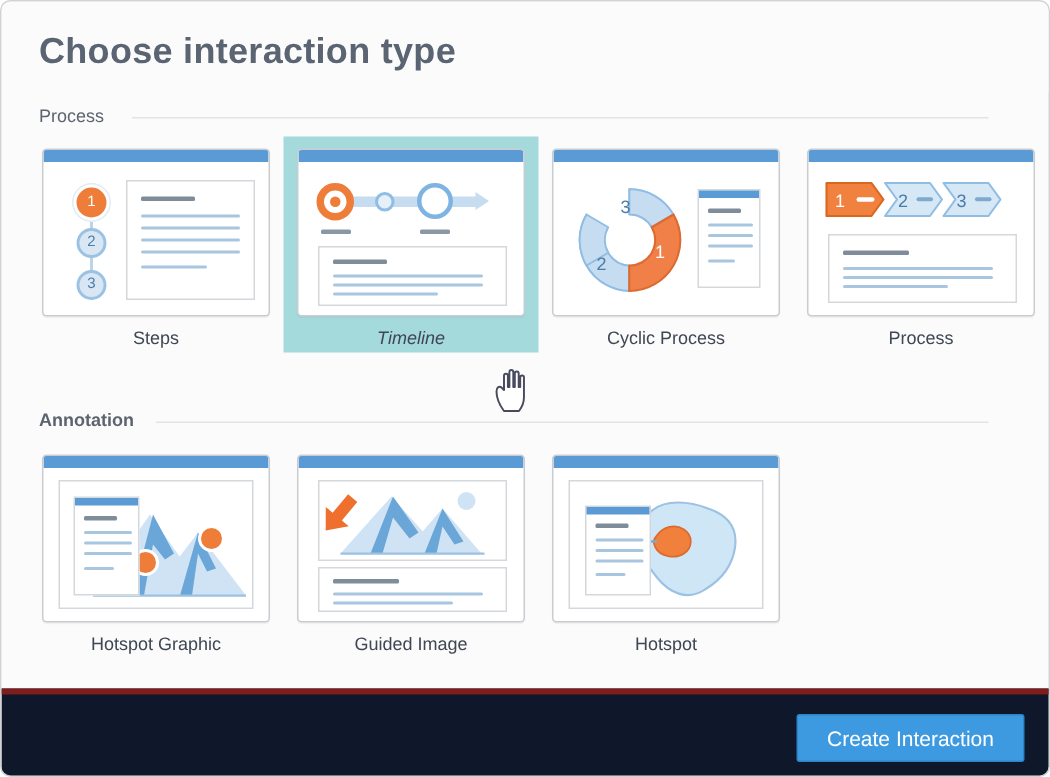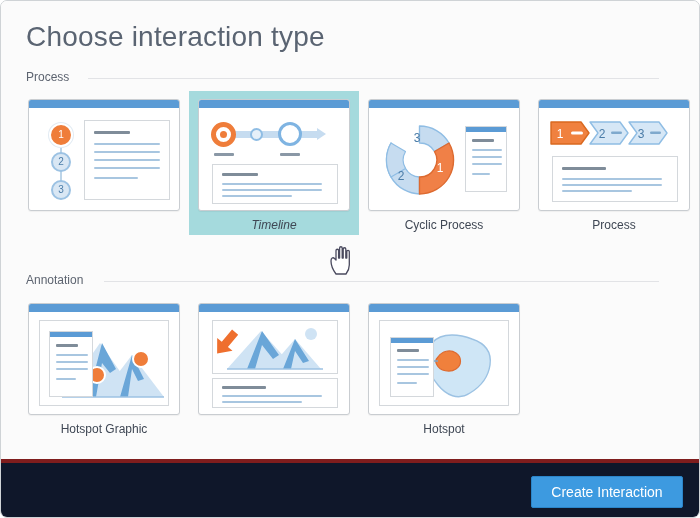--- a/index.html
+++ b/index.html
@@ -14,21 +14,21 @@
     border:1px solid #cfd3d6;
     border-radius:7px;
     overflow:hidden;
   }
   .titlebar{
     position:absolute;left:0;top:0;width:700px;height:60px;
     background:#fbfbfb;
   }
   .title{
     position:absolute;left:25px;top:20px;
-    font-size:28px;color:#5a6472;font-weight:400;letter-spacing:.2px;
+    font-size:24px;color:#5a6472;font-weight:700;letter-spacing:.2px;
     white-space:nowrap;
   }
   .content{
     position:absolute;left:0;top:60px;width:676px;height:398px;
     background:#fbfbfb;
   }
   .section-head{position:absolute;left:25px;right:18px;height:16px;}
   .section-label{
     position:absolute;left:0;top:0;font-size:12px;color:#5d6470;
     background:#fbfbfb;padding-right:8px;white-space:nowrap;
@@ -112,20 +112,21 @@
             <div class="panel" style="left:55px;top:12px;width:86px;height:80px;">
               <div class="ln dark" style="left:9px;top:10px;width:36px;"></div>
               <div class="ln" style="left:9px;top:22px;width:66px;"></div>
               <div class="ln" style="left:9px;top:30px;width:66px;"></div>
               <div class="ln" style="left:9px;top:38px;width:66px;"></div>
               <div class="ln" style="left:9px;top:46px;width:66px;"></div>
               <div class="ln" style="left:9px;top:56px;width:44px;"></div>
             </div>
           </div>
         </div>
+        <div class="cardlabel">Steps</div>
       </div>
 
       <div class="cardwrap selected" style="left:188px;top:30px;font-style:italic;">
         <div class="card">
           <div class="topbar"></div>
           <div class="inner">
 
             <div style="position:absolute;left:26px;top:23px;width:94px;height:7px;background:#c6dcf0;"></div>
             <div style="position:absolute;left:118px;top:20px;width:0;height:0;border-top:6.5px solid transparent;border-bottom:6.5px solid transparent;border-left:9px solid #c6dcf0;"></div>
 
@@ -205,21 +206,21 @@
               <div class="ln" style="left:9px;top:21px;width:100px;"></div>
               <div class="ln" style="left:9px;top:27px;width:100px;"></div>
               <div class="ln" style="left:9px;top:33px;width:70px;"></div>
             </div>
           </div>
         </div>
         <div class="cardlabel">Process</div>
       </div>
     </div>
 
-    <div class="section-head" style="top:212px;">
+    <div class="section-head" style="top:212px;font-weight:bold;">
       <span class="section-label">Annotation</span>
       <span class="section-rule" style="left:78px;"></span>
     </div>
 
     <div class="grid">
 
       <div class="cardwrap" style="left:18px;top:234px;">
         <div class="card">
           <div class="topbar"></div>
           <div class="inner">
@@ -265,20 +266,21 @@
                 </g>
               </svg>
             </div>
             <div class="panel" style="left:13px;top:66px;width:126px;height:30px;">
               <div class="ln dark" style="left:9px;top:7px;width:44px;"></div>
               <div class="ln" style="left:9px;top:16px;width:100px;"></div>
               <div class="ln" style="left:9px;top:22px;width:80px;"></div>
             </div>
           </div>
         </div>
+        <div class="cardlabel">Guided Image</div>
       </div>
 
       <div class="cardwrap" style="left:358px;top:234px;">
         <div class="card">
           <div class="topbar"></div>
           <div class="inner">
             <div class="panel" style="left:10px;top:8px;width:130px;height:86px;">
               <svg width="128" height="84" viewBox="0 0 128 84" aria-hidden="true">
                 <path d="M 52,22 C 62,10 82,14 92,18 C 104,22 112,30 110,44 C 108,58 100,66 90,72 C 78,80 66,74 58,64 C 50,54 44,44 46,34 C 47,28 48,26 52,22 Z" fill="#cfe6f6" stroke="#9cc2e3" stroke-width="1.4" stroke-linejoin="round"></path>
                 <path d="M 58,36 C 62,30 70,28 76,32 C 82,36 82,44 76,48 C 70,52 60,50 57,44 C 55,41 56,38 58,36 Z" fill="#f0803c" stroke="#dd6a30" stroke-width="1.2"></path>

